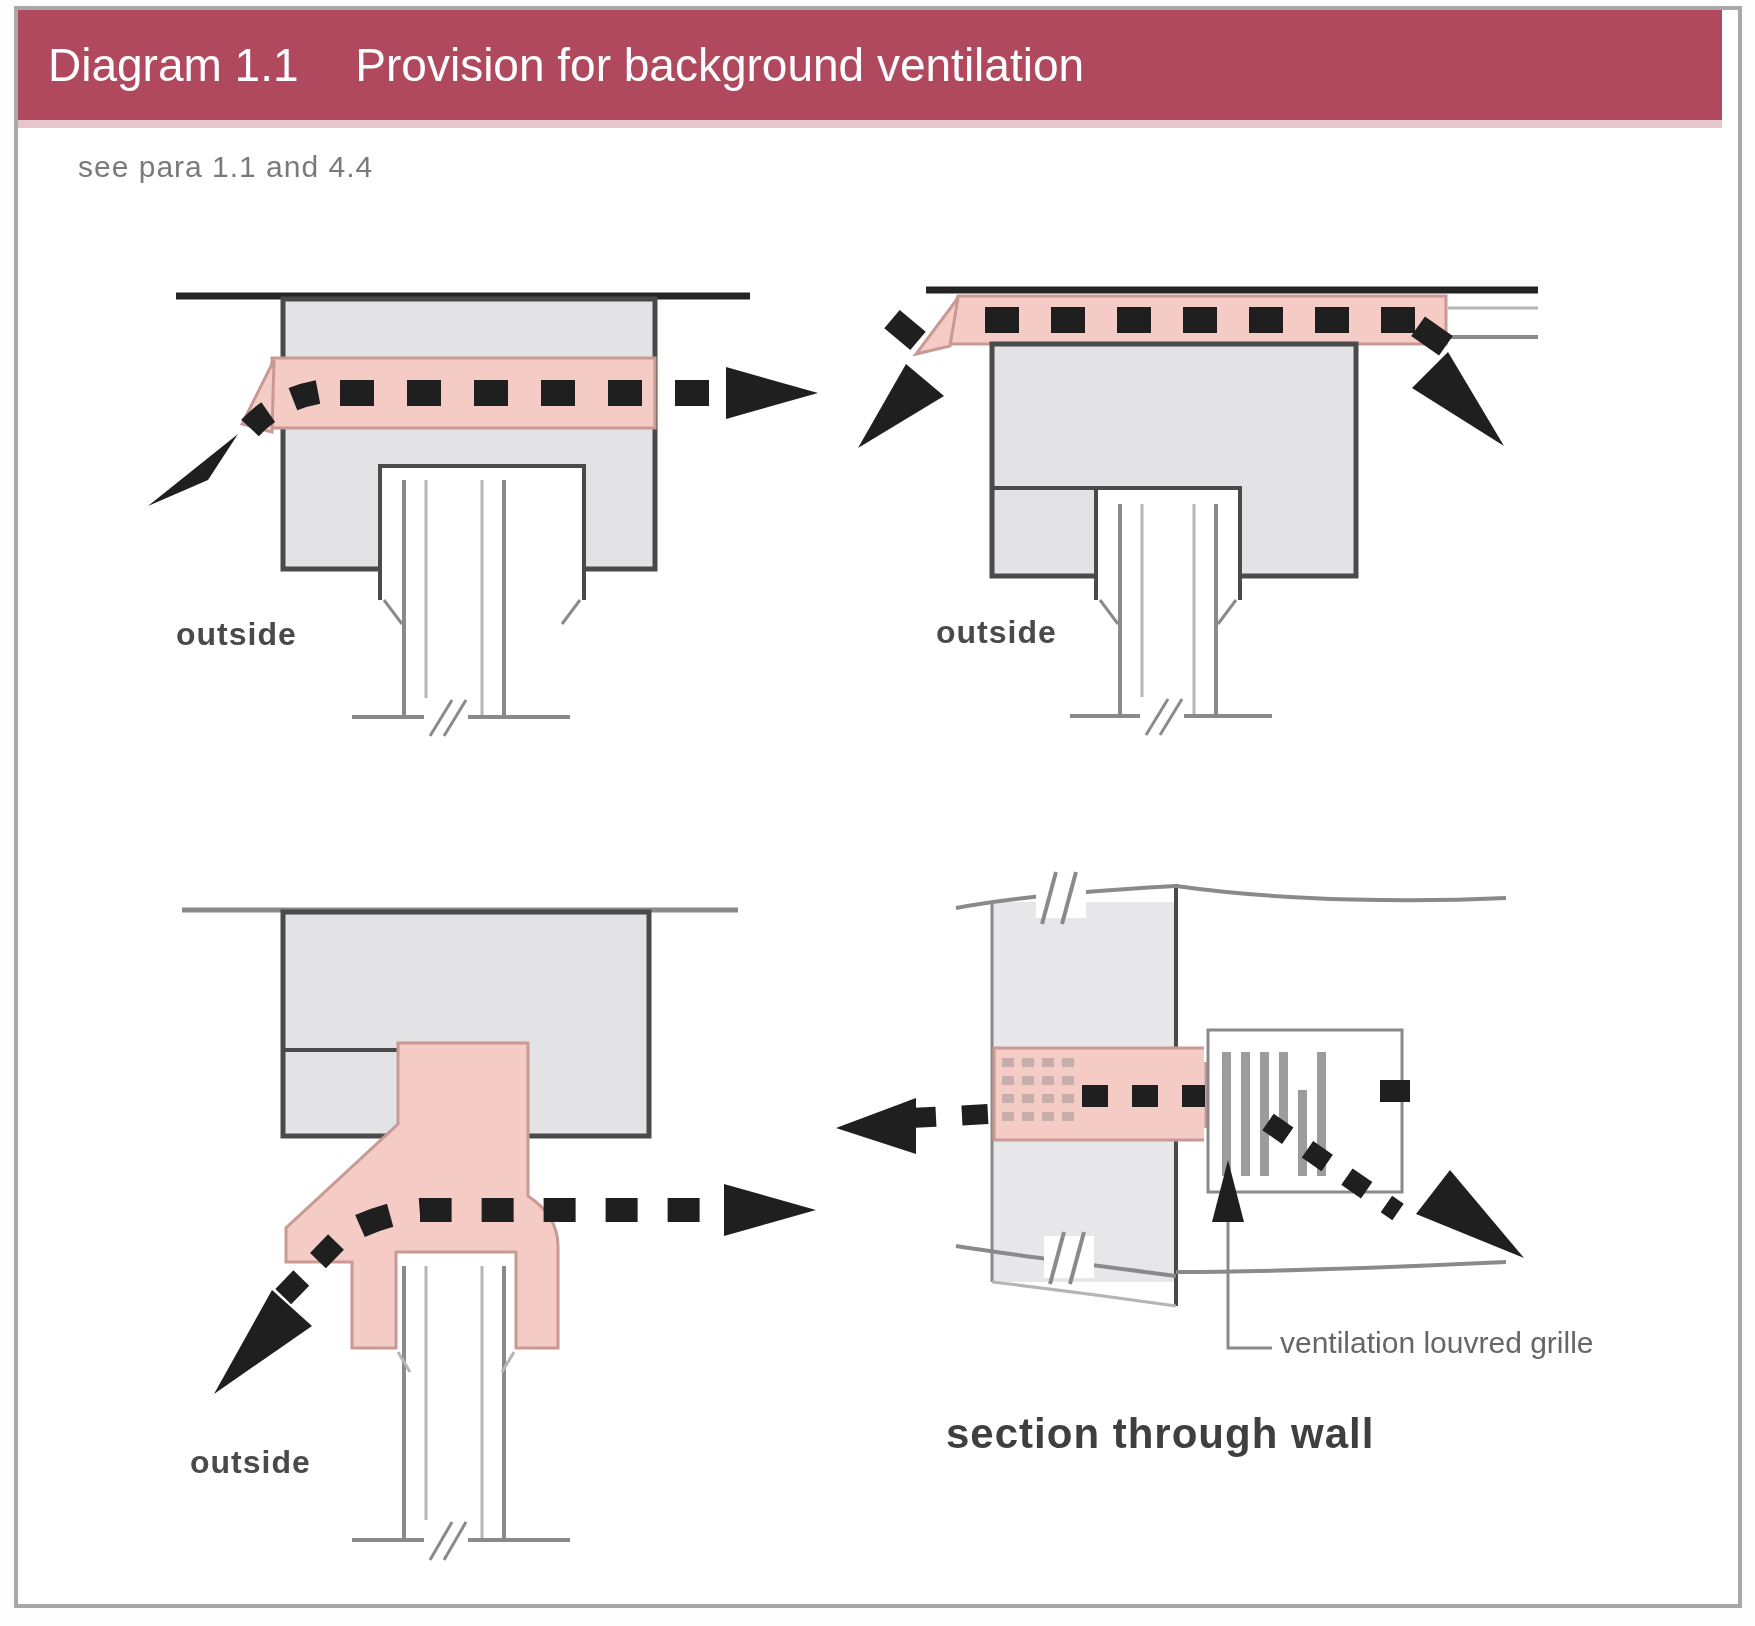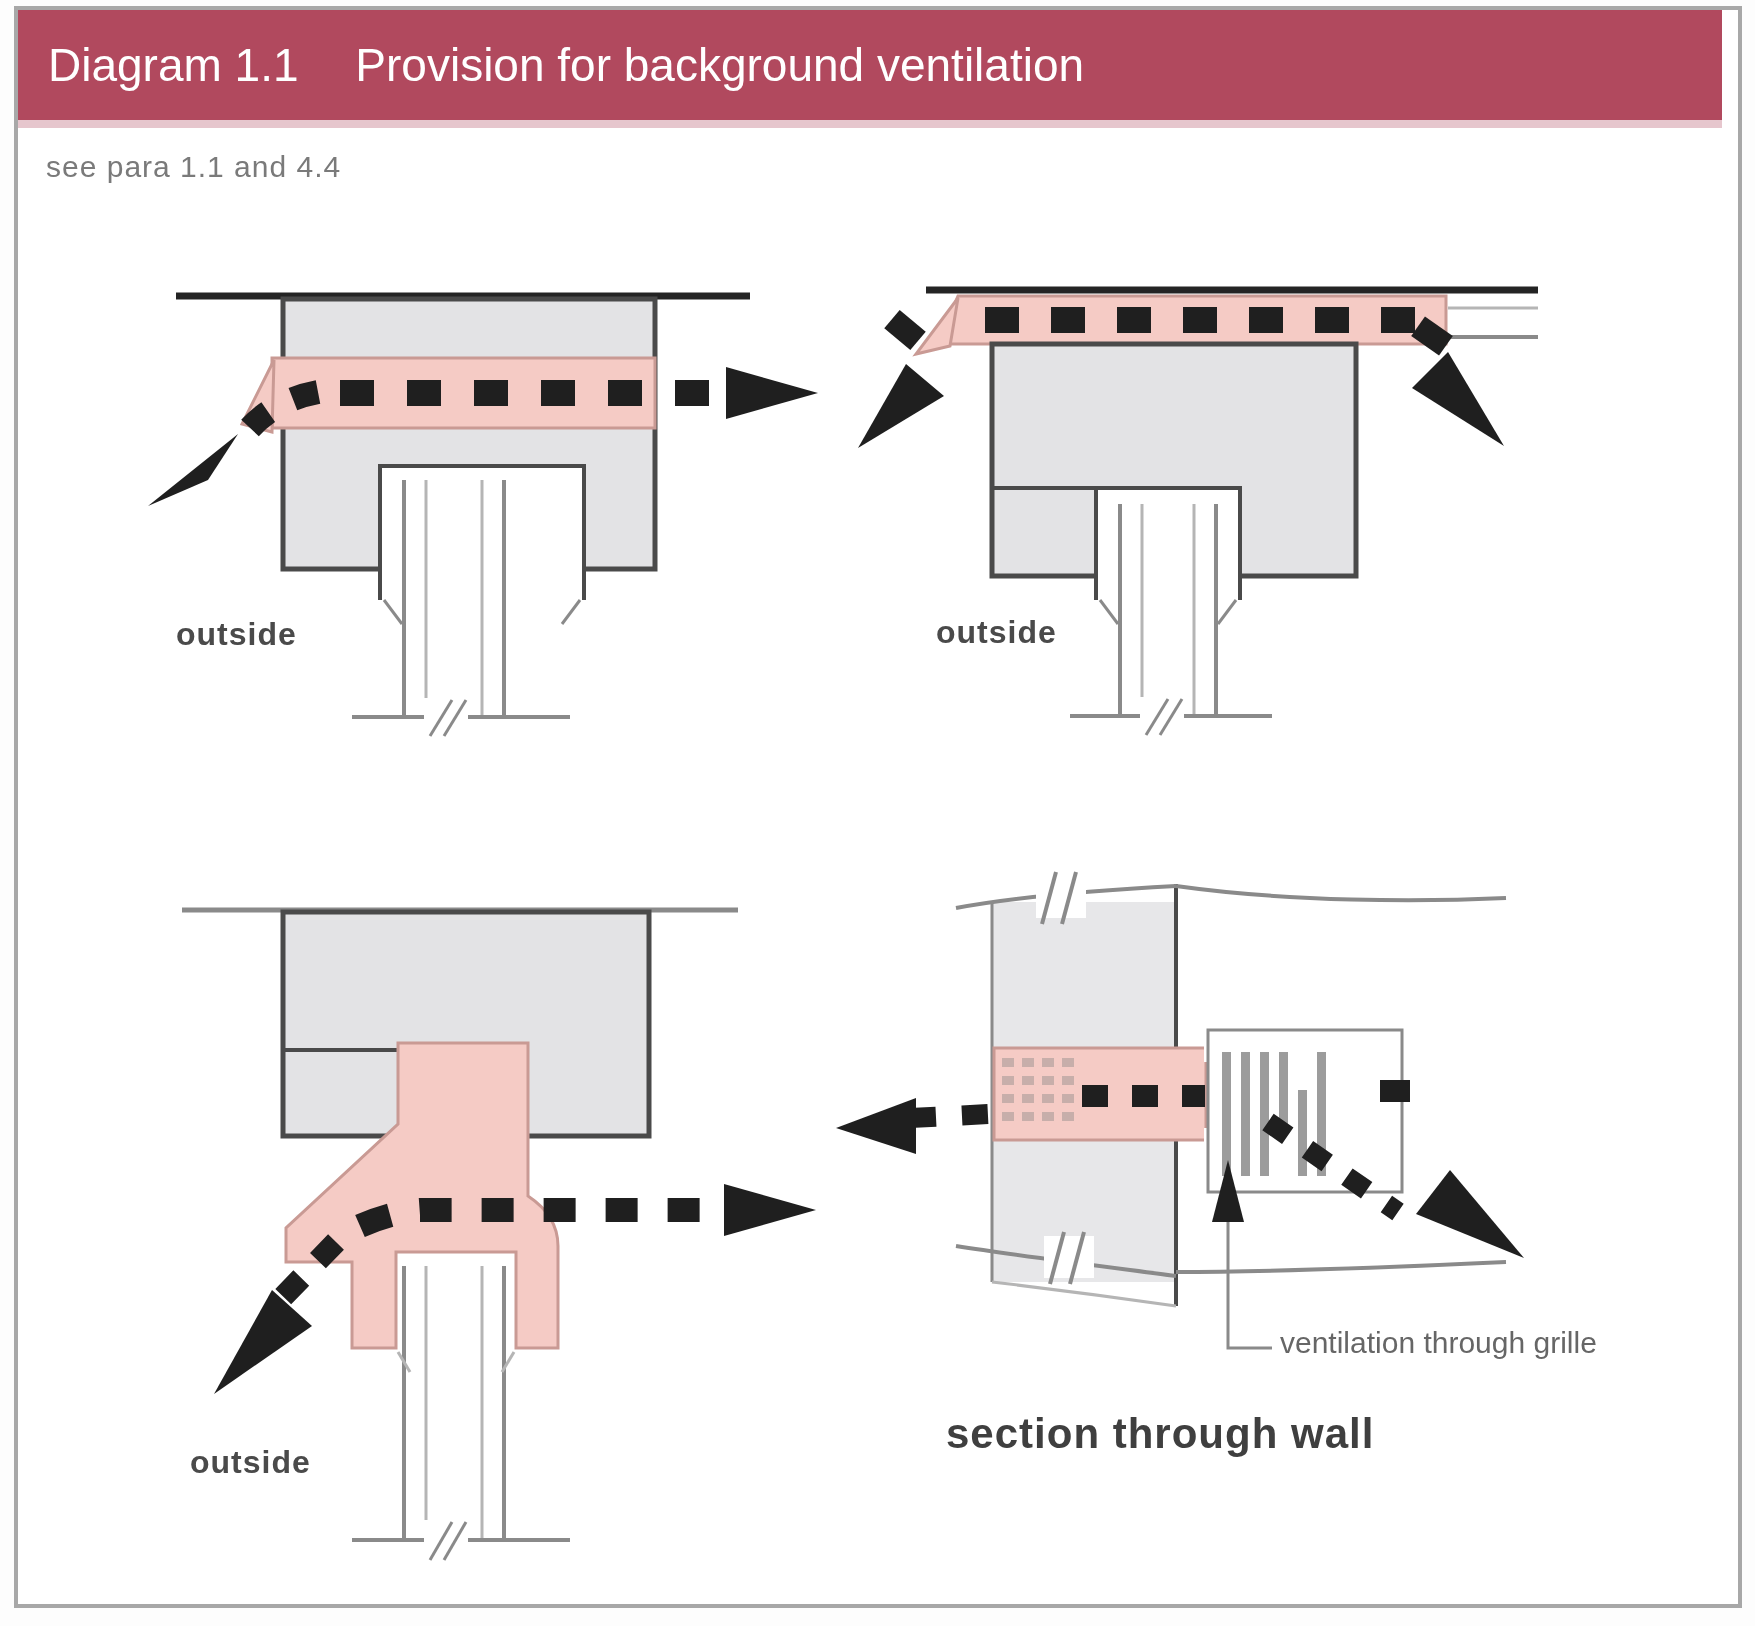--- a/index.html
+++ b/index.html
@@ -20,21 +20,21 @@
     background:var(--banner-background,#b1495e);
     border-bottom:8px solid #e6c6cd;
     box-sizing:border-box;
     color:var(--banner-text,#ffffff);
     font-weight:normal;font-size:46px;line-height:110px;
     white-space:nowrap;
   }
   .banner .t-prefix{margin-left:30px;}
   .banner .t-main{margin-left:44px;}
   .subtitle{
-    position:absolute;left:46px;top:150px;
+    position:absolute;left:78px;top:150px;
     font-size:30px;color:#7a7a7a;letter-spacing:1px;
   }
   .outside-label{
     position:absolute;font-size:32px;font-weight:bold;color:var(--label-text,#4a4a4a);
     letter-spacing:1px;
   }
   .outside-a{left:176px;top:616px;}
   .outside-b{left:936px;top:614px;}
   .outside-c{left:190px;top:1444px;}
   .section-caption{
@@ -202,16 +202,16 @@
       <polygon points="1524,1258 1450,1170 1416,1214" class="arrow"></polygon>
 
       <polygon points="1228,1160 1212,1222 1244,1222" class="arrow"></polygon>
       <path d="M1228,1222 L1228,1348 L1272,1348" class="ln-med" stroke-width="3"></path>
     </g>
   </svg>
 
   <div class="outside-label outside-a">outside</div>
   <div class="outside-label outside-b">outside</div>
   <div class="outside-label outside-c">outside</div>
-  <div class="grille-label">ventilation through grille</div>
+  <div class="grille-label">ventilation louvred grille</div>
   <div class="section-caption">section through wall</div>
 
 </div>
 
 </body></html>

